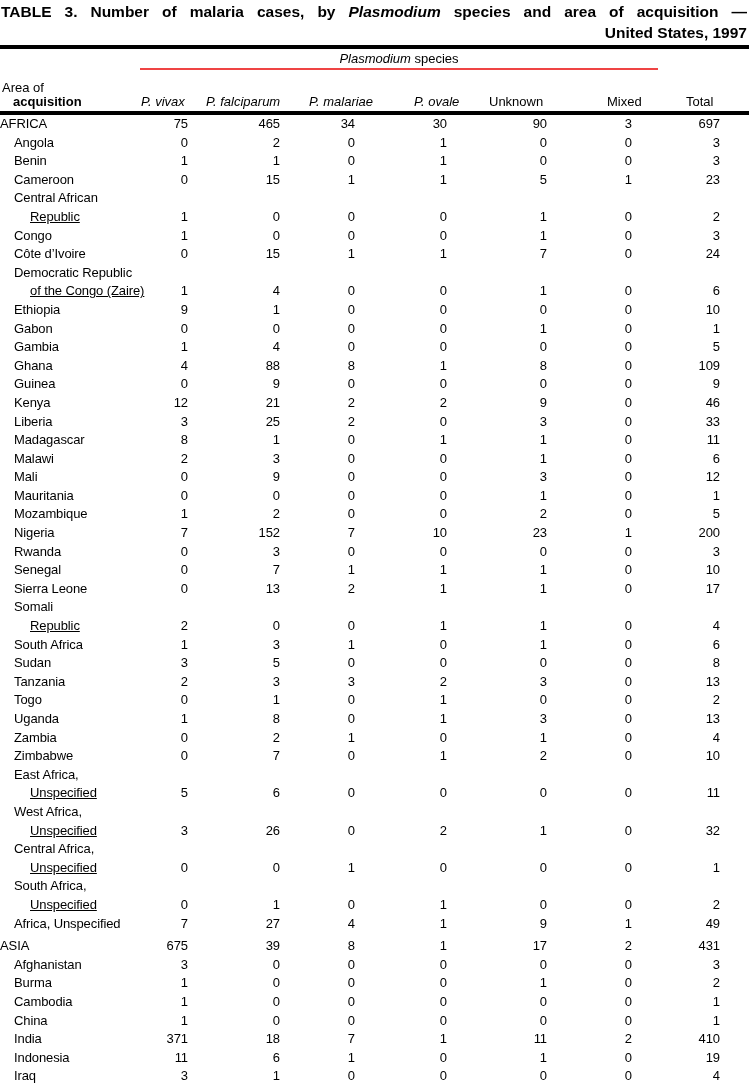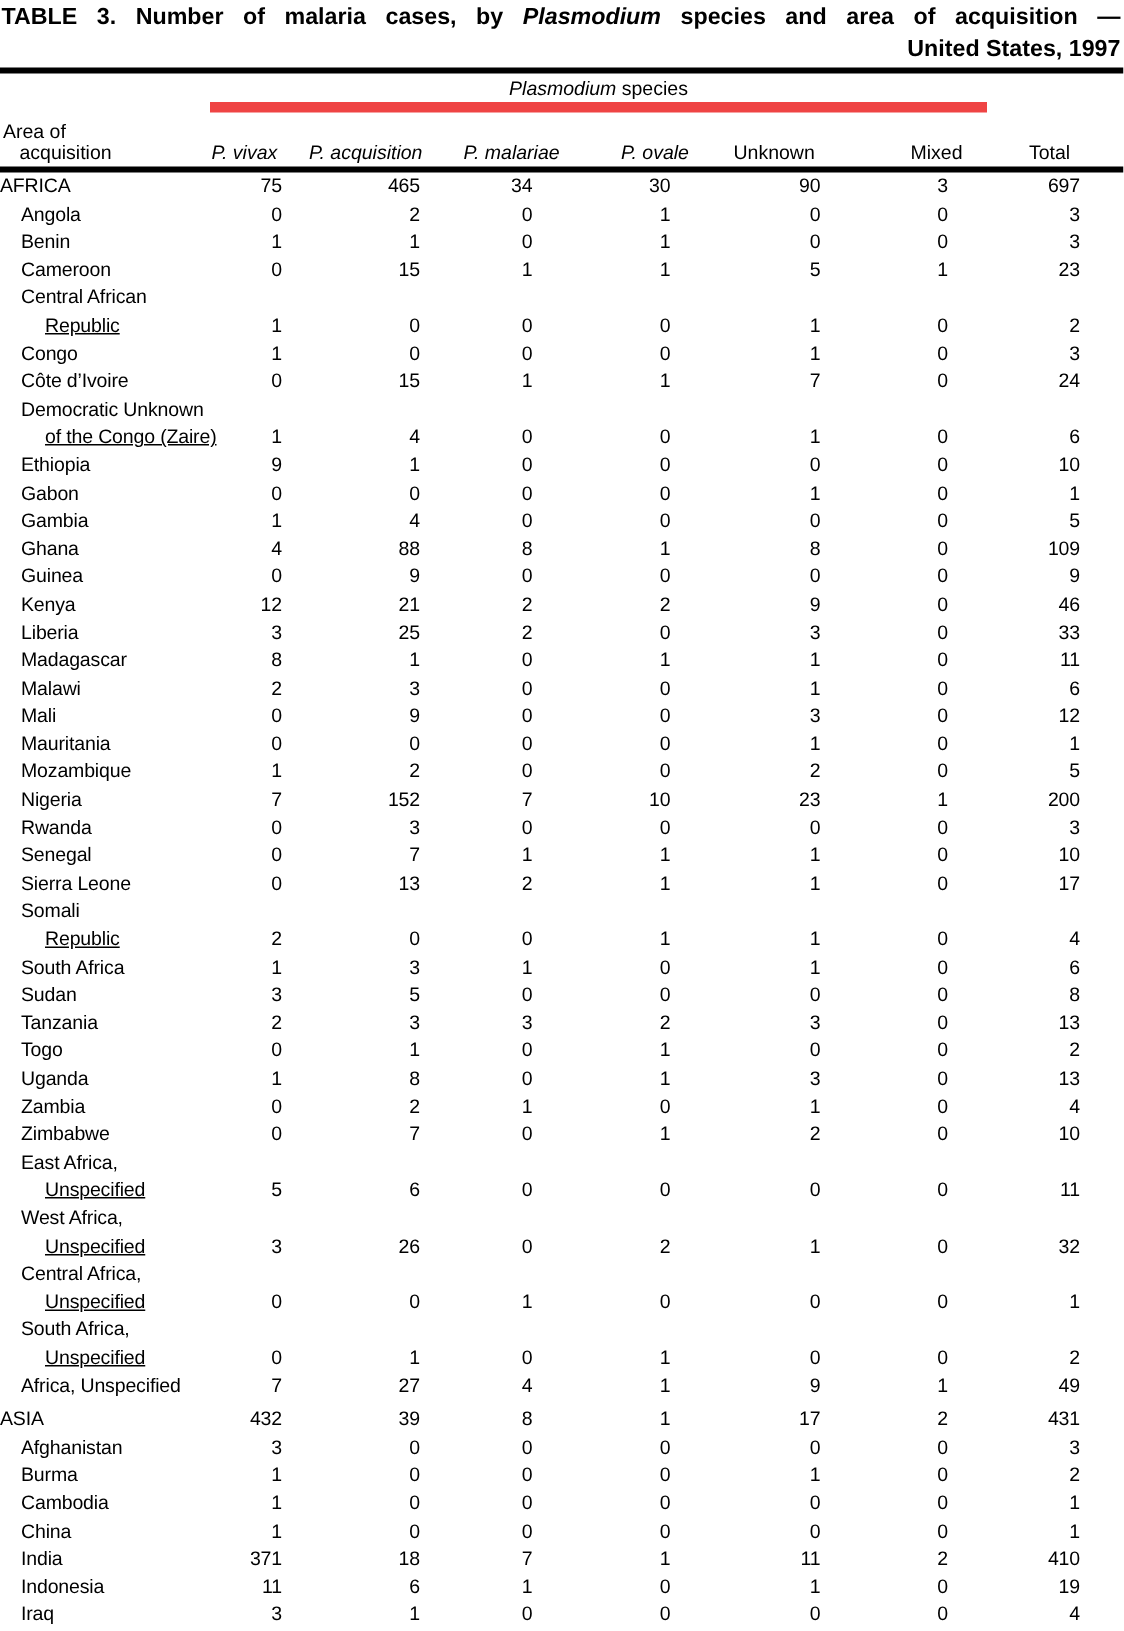--- a/index.html
+++ b/index.html
@@ -16,24 +16,24 @@
   }
   .title-line1 { text-align:justify; text-align-last:justify; }
   .title-line2 { text-align:right; }
   .ital { font-style:italic; }
 
   .rule { background:#000; height:4px; width:749px; }
   .rule-top { margin-top:2px; }
 
   .thead { position:relative; height:62px; font-size:13px; }
   .area-head { position:absolute; left:2px; bottom:2px; line-height:14px; }
-  .area-line2 { padding-left:11px; }
+  .area-line2 { padding-left:11px;font-weight:bold; }
   .species-span {
     position:absolute; left:140px; width:518px; top:2px;
-    text-align:center; padding-bottom:2px; border-bottom:7px solid #ef4444;
+    text-align:center; padding-bottom:2px; border-bottom:2px solid #ef4444;
   }
   .colhead { position:absolute; bottom:2px; white-space:nowrap; }
 
   .tbody { font-size:13px; letter-spacing:-0.1px;border-radius:17px; }
   .row {
     display:grid;
     grid-template-columns:133px 60px 92px 75px 92px 100px 85px 88px;
     height:18.6px; line-height:18.6px;
   }
   .row.gap { margin-top:4px; }
@@ -54,21 +54,21 @@
 
   <div class="rule rule-top"></div>
 
   <div class="thead">
     <div class="area-head">
       <div>Area of</div>
       <div class="area-line2">acquisition</div>
     </div>
     <div class="species-span"><span class="ital">Plasmodium</span><span> species</span></div>
     <span class="colhead ital" style="left:141px">P. vivax</span>
-    <span class="colhead ital" style="left:206px">P. acquisition</span>
+    <span class="colhead ital" style="left:206px">P. falciparum</span>
     <span class="colhead ital" style="left:309px">P. malariae</span>
     <span class="colhead ital" style="left:414px">P. ovale</span>
     <span class="colhead" style="left:489px">Unknown</span>
     <span class="colhead" style="left:607px">Mixed</span>
     <span class="colhead" style="left:686px">Total</span>
   </div>
 
   <div class="rule"></div>
 
   <div class="tbody" id="tbody">
@@ -139,21 +139,21 @@
         <div class="cell-label ind-1">Côte d’Ivoire</div>
         <div class="num">0</div>
         <div class="num">15</div>
         <div class="num">1</div>
         <div class="num">1</div>
         <div class="num">7</div>
         <div class="num">0</div>
         <div class="num">24</div>
       </div>
       <div class="row">
-        <div class="cell-label ind-1">Democratic Unknown</div>
+        <div class="cell-label ind-1">Democratic Republic</div>
       </div>
       <div class="row">
         <div class="cell-label ind-2">of the Congo (Zaire)</div>
         <div class="num">1</div>
         <div class="num">4</div>
         <div class="num">0</div>
         <div class="num">0</div>
         <div class="num">1</div>
         <div class="num">0</div>
         <div class="num">6</div>
@@ -458,21 +458,21 @@
         <div class="num">7</div>
         <div class="num">27</div>
         <div class="num">4</div>
         <div class="num">1</div>
         <div class="num">9</div>
         <div class="num">1</div>
         <div class="num">49</div>
       </div>
       <div class="row gap">
         <div class="cell-label">ASIA</div>
-        <div class="num">432</div>
+        <div class="num">675</div>
         <div class="num">39</div>
         <div class="num">8</div>
         <div class="num">1</div>
         <div class="num">17</div>
         <div class="num">2</div>
         <div class="num">431</div>
       </div>
       <div class="row">
         <div class="cell-label ind-1">Afghanistan</div>
         <div class="num">3</div>

